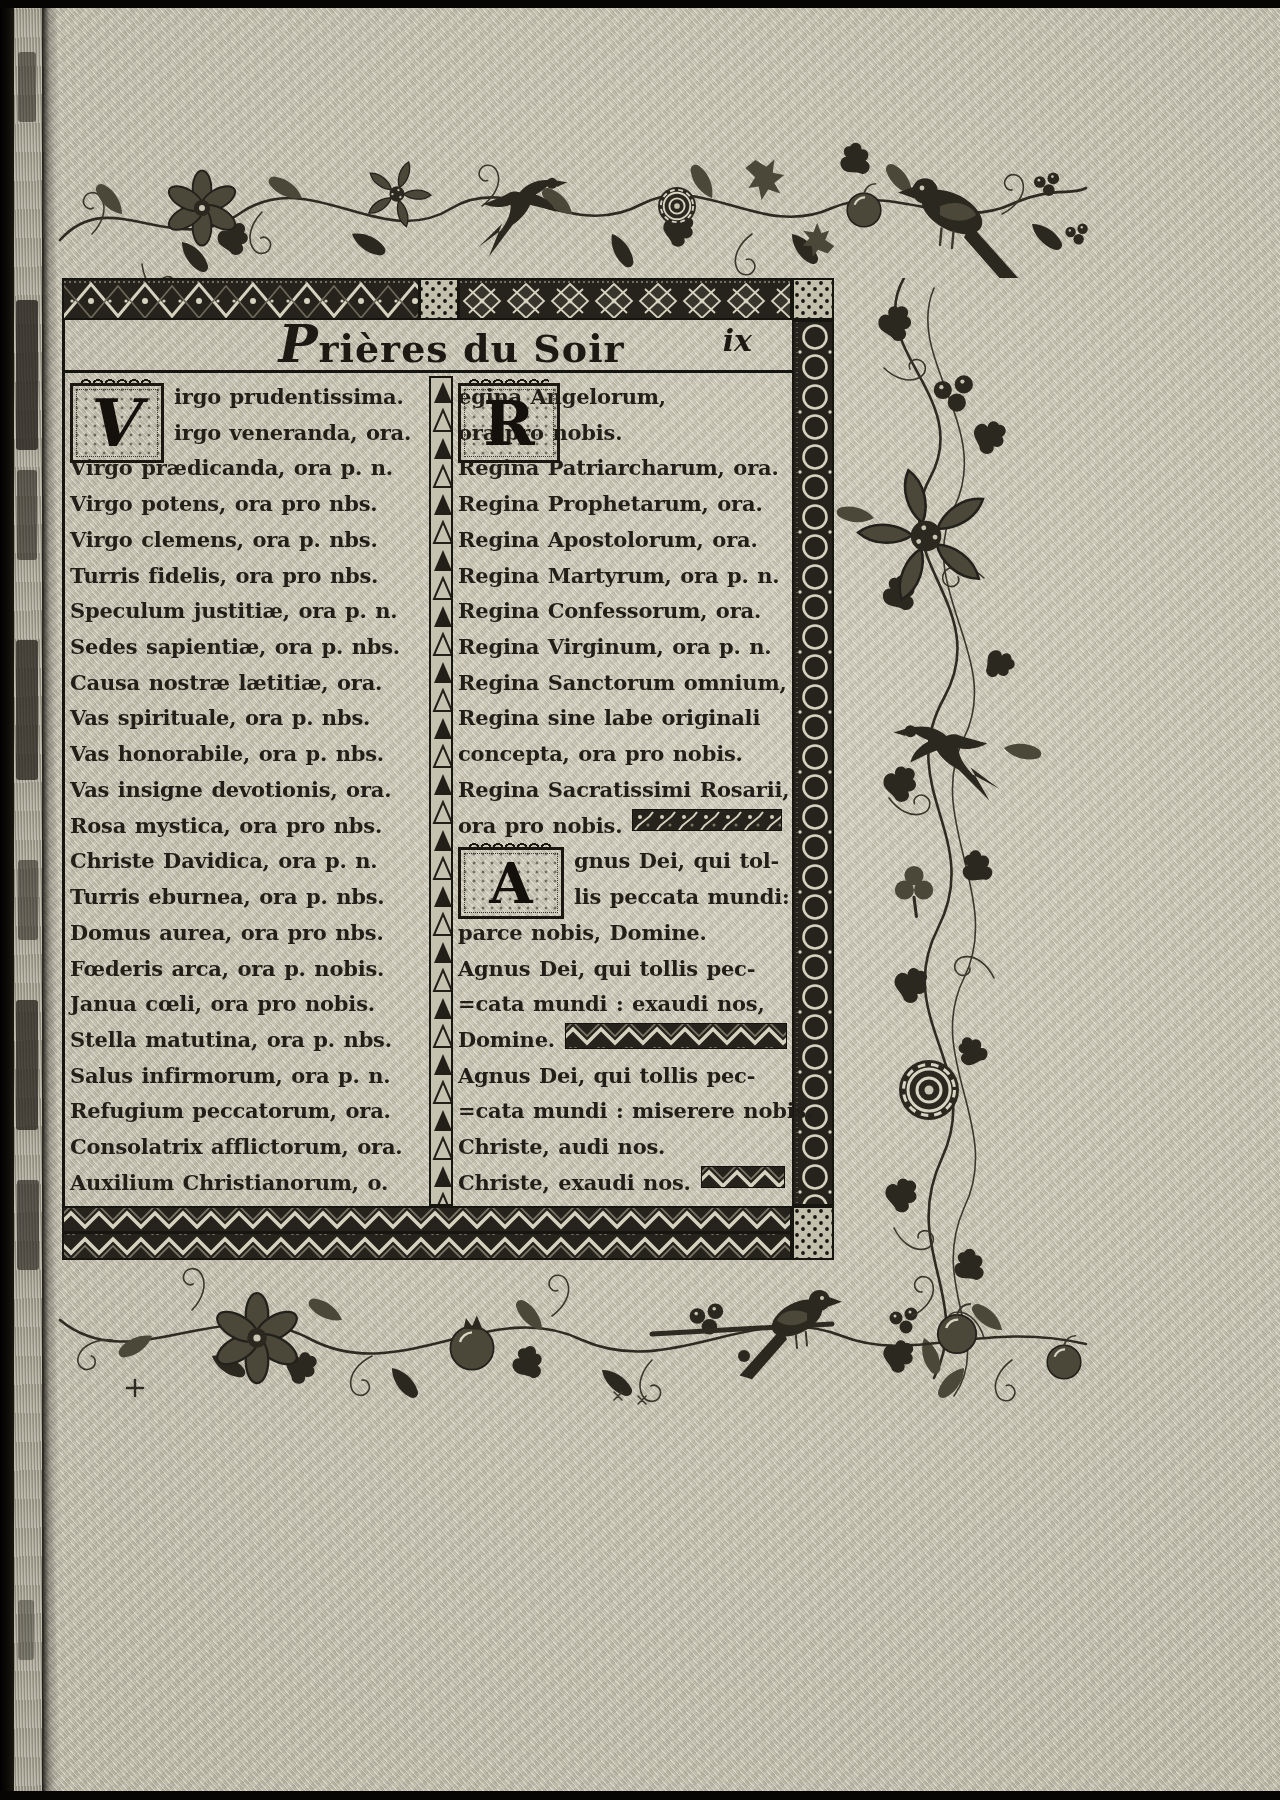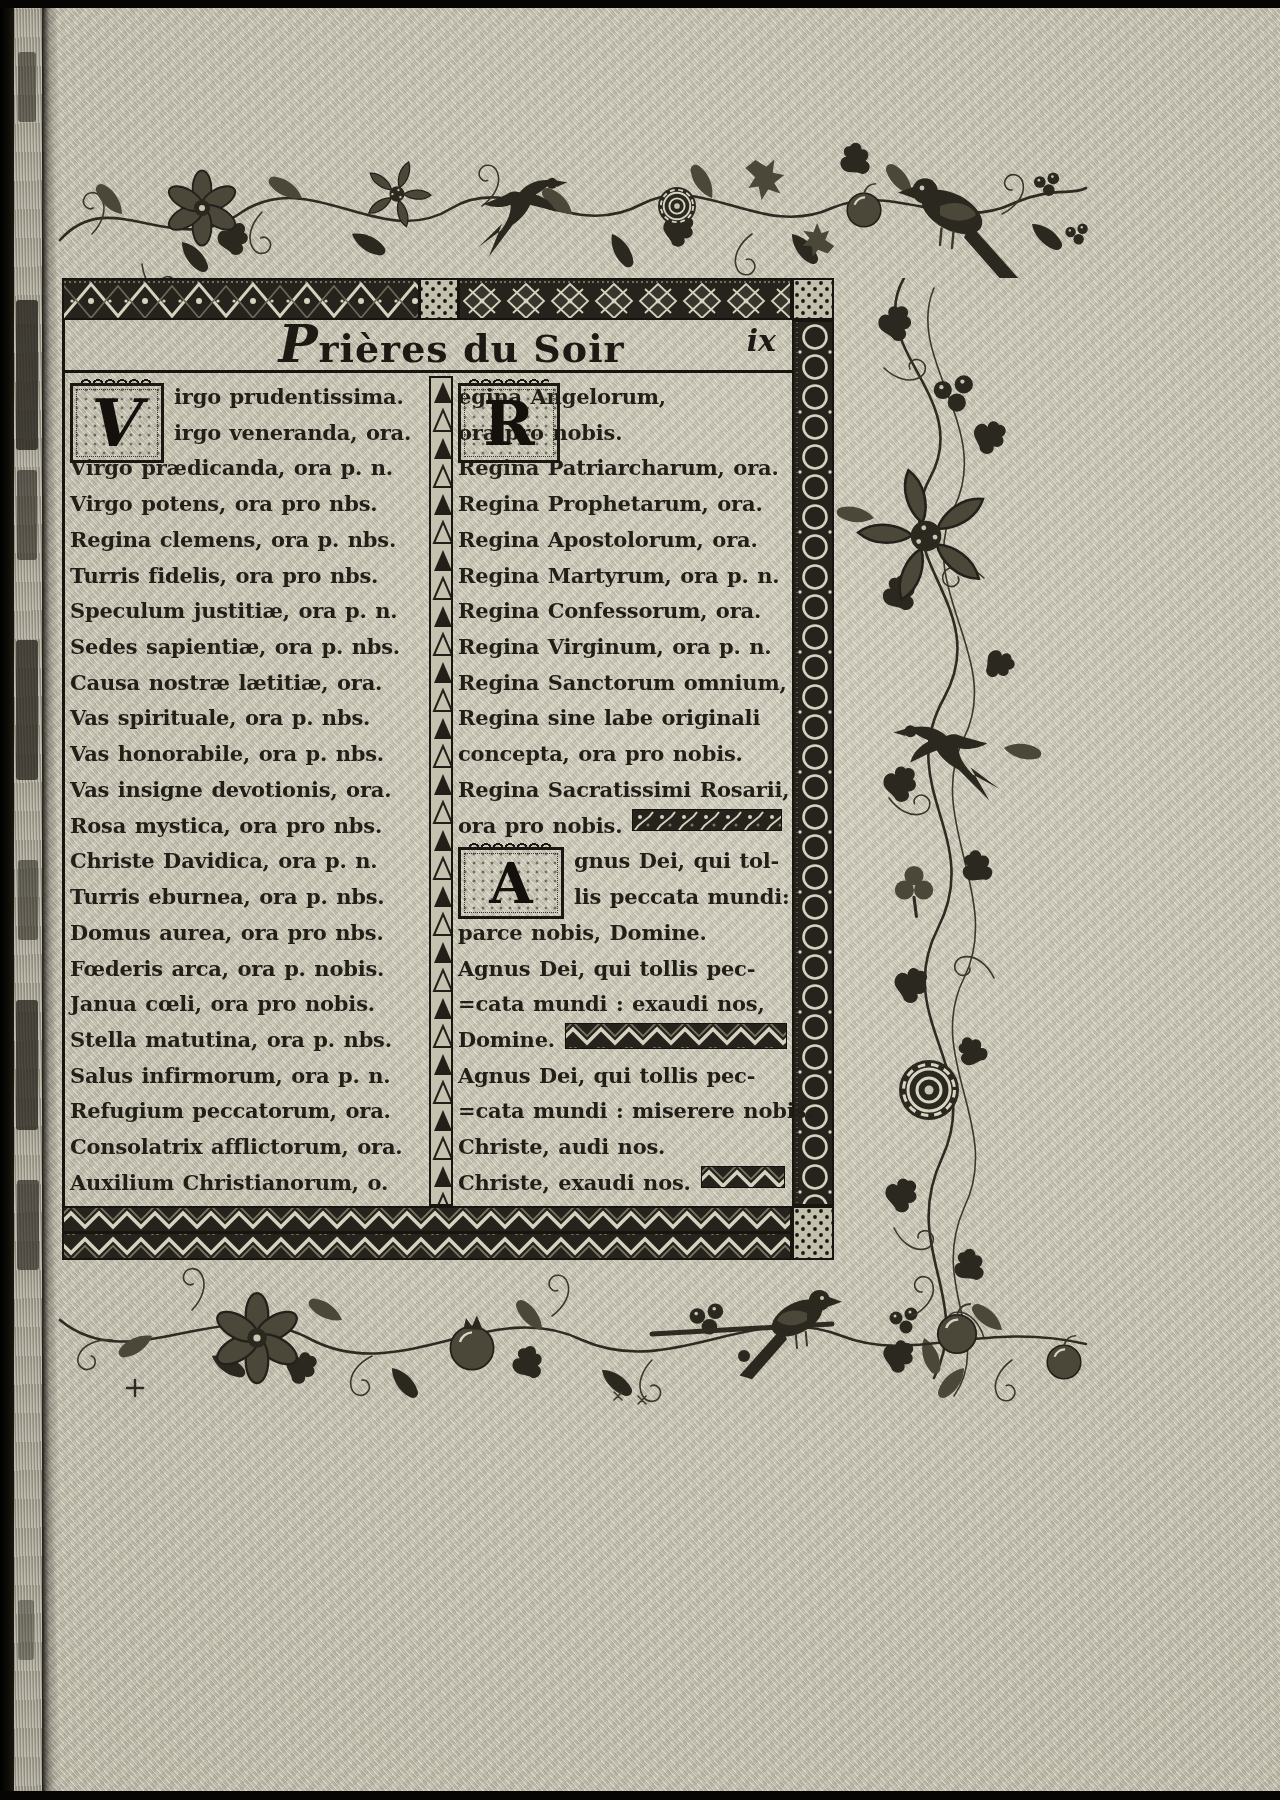--- a/index.html
+++ b/index.html
@@ -32,21 +32,21 @@
   .band{position:absolute;box-sizing:border-box;border:2px solid #17150f;z-index:4;background:#26231c;}
   .band svg{display:block;width:100%;height:100%;}
   #frame-left-line{position:absolute;left:62px;top:318px;width:3px;height:890px;background:#17150f;z-index:4;}
   #title-rule{position:absolute;left:62px;top:370px;width:730px;height:3px;background:#17150f;z-index:4;}
   
   #title-row{position:absolute;left:65px;top:317px;width:727px;height:52px;z-index:5;
              display:flex;align-items:center;color:#1d1a14;}
   .title-text{flex:1;text-align:center;padding-left:46px;font-size:38px;font-weight:bold;
               letter-spacing:1px;}
   .title-text::first-letter{font-size:52px;font-style:italic;}
-  .pageno{position:absolute;right:16px;top:6px;font-size:30px;font-weight:bold;font-style:italic;}
+  .pageno{position:absolute;right:40px;top:6px;font-size:30px;font-weight:bold;font-style:italic;}
   
   .col{position:absolute;top:380px;z-index:5;color:#221f18;}
   #col-left{left:70px;width:358px;}
   #col-right{left:458px;width:334px;}
   .line{position:relative;height:35.72px;line-height:34px;font-size:21px;font-weight:bold;
         letter-spacing:-0.2px;word-spacing:1.5px;white-space:nowrap;display:flex;align-items:flex-start;}
   .indent-l{padding-left:104px;} .indent-r{} .indent-a{padding-left:116px;}
   .filler{margin-left:10px;flex:none;box-sizing:border-box;border:1px solid #14120d;}
   
   .dropcap{position:absolute;display:flex;align-items:center;justify-content:center;
@@ -366,21 +366,21 @@
     <div class="line indent-l">
         <span>irgo veneranda, ora.</span>
       </div>
     <div class="line">
         <span>Virgo prædicanda, ora p. n.</span>
       </div>
     <div class="line">
         <span>Virgo potens, ora pro nbs.</span>
       </div>
     <div class="line">
-        <span>Regina clemens, ora p. nbs.</span>
+        <span>Virgo clemens, ora p. nbs.</span>
       </div>
     <div class="line">
         <span>Turris fidelis, ora pro nbs.</span>
       </div>
     <div class="line">
         <span>Speculum justitiæ, ora p. n.</span>
       </div>
     <div class="line">
         <span>Sedes sapientiæ, ora p. nbs.</span>
       </div>

